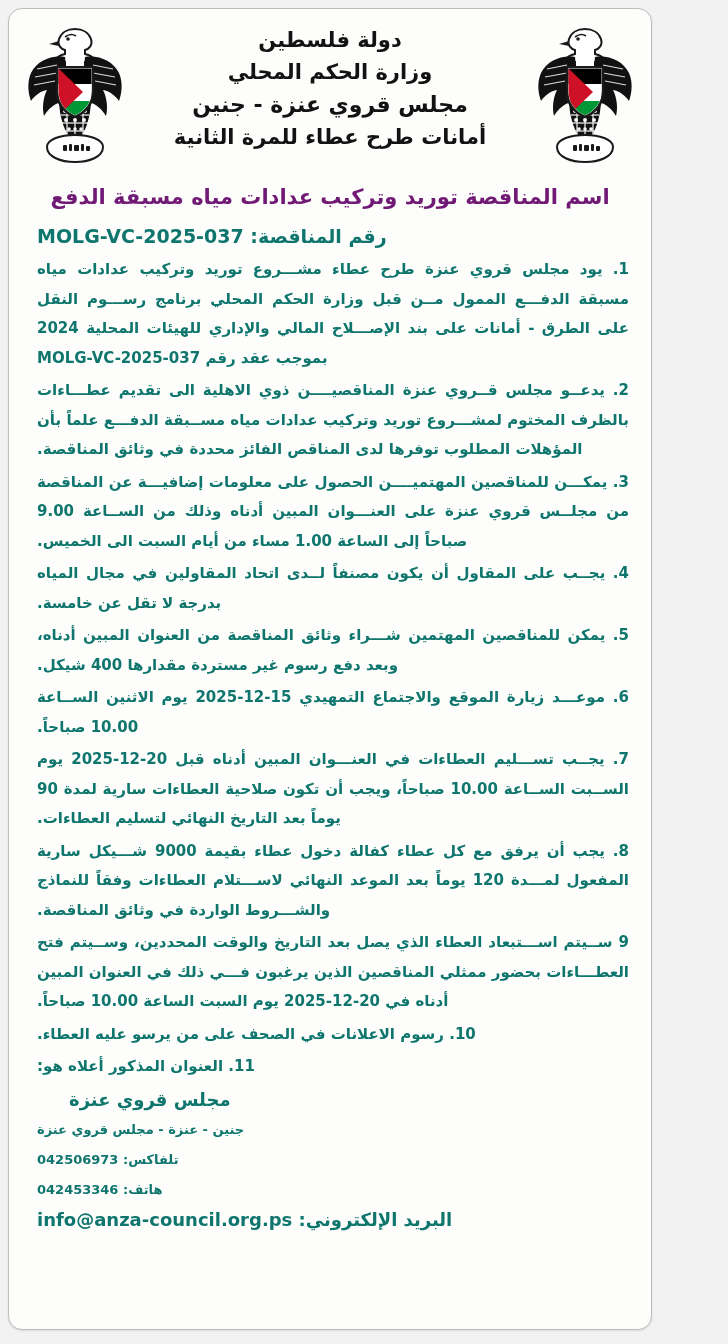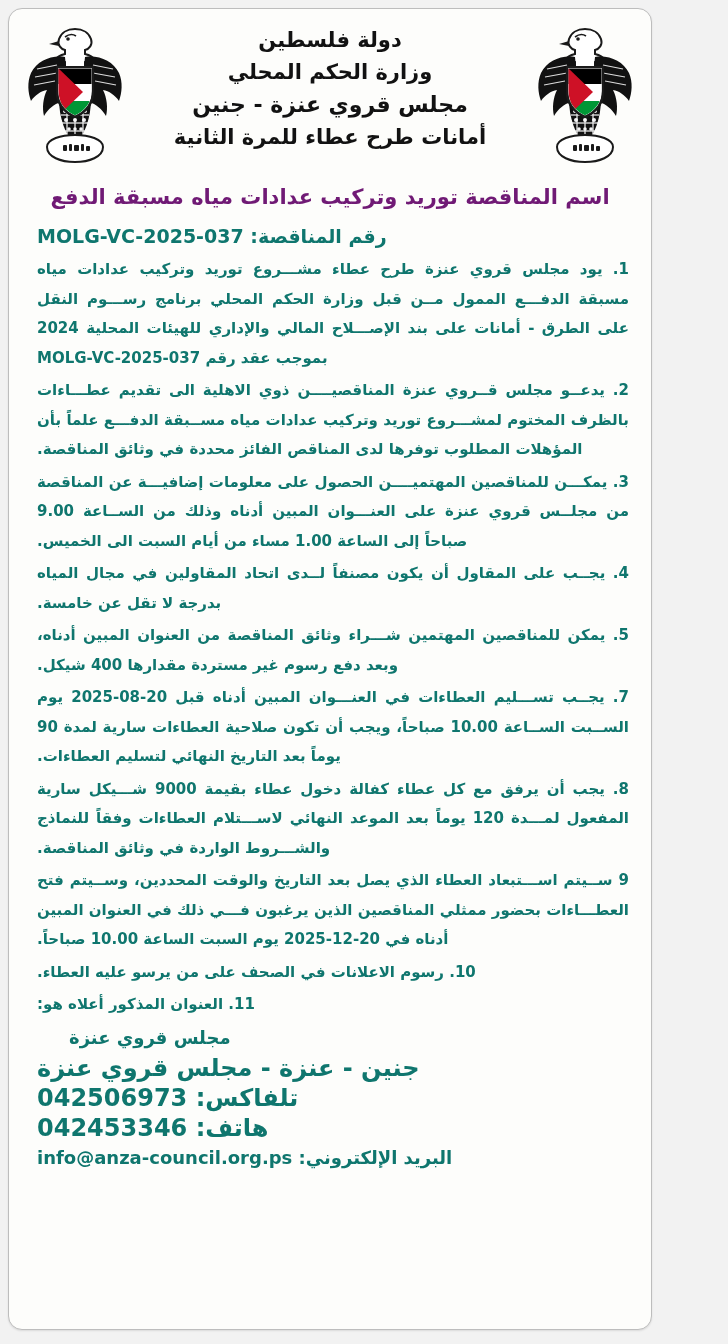--- a/index.html
+++ b/index.html
@@ -106,21 +106,21 @@
     text-align-last: left;
     margin-bottom: 3px;
     direction: rtl;
     unicode-bidi: isolate;
   }
 
   .address-block {
     margin-top: 2px;
   }
   .address-block div {
-    font-size: 24px;
+    font-size: 13px;
     font-weight: bold;
     line-height: 30px;
     text-align: left;
     direction: rtl;
     unicode-bidi: isolate;
   }
   .address-block .addr-name { font-size: 18px; margin-left: 32px; }
   .address-block .email-line { font-size: 18px; }
 </style>
 </head>
@@ -273,21 +273,22 @@
   <div class="body">
 
     <p class="ref-line">رقم المناقصة: MOLG-VC-2025-037</p>
 
     <ol class="clauses">
       <li>1. يود مجلس قروي عنزة طرح عطاء مشـــروع توريد وتركيب عدادات مياه مسبقة الدفـــع الممول مــن قبل وزارة الحكم المحلي برنامج رســـوم النقل على الطرق - أمانات على بند الإصـــلاح المالي والإداري للهيئات المحلية 2024 بموجب عقد رقم MOLG-VC-2025-037</li>
       <li>2. يدعــو مجلس قــروي عنزة المناقصيــــن ذوي الاهلية الى تقديم عطـــاءات بالظرف المختوم لمشـــروع توريد وتركيب عدادات مياه مســبقة الدفـــع علماً بأن المؤهلات المطلوب توفرها لدى المناقص الفائز محددة في وثائق المناقصة.</li>
       <li>3. يمكـــن للمناقصين المهتميــــن الحصول على معلومات إضافيـــة عن المناقصة من مجلــس قروي عنزة على العنـــوان المبين أدناه وذلك من الســاعة 9.00 صباحاً إلى الساعة 1.00 مساء من أيام السبت الى الخميس.</li>
       <li>4. يجــب على المقاول أن يكون مصنفاً لــدى اتحاد المقاولين في مجال المياه بدرجة لا تقل عن خامسة.</li>
       <li>5. يمكن للمناقصين المهتمين شـــراء وثائق المناقصة من العنوان المبين أدناه، وبعد دفع رسوم غير مستردة مقدارها 400 شيكل.</li>
-      <li>7. يجــب تســـليم العطاءات في العنـــوان المبين أدناه قبل 20-08-2025 يوم الســبت الســاعة 10.00 صباحاً، ويجب أن تكون صلاحية العطاءات سارية لمدة 90 يوماً بعد التاريخ النهائي لتسليم العطاءات.</li>
+      <li>6. موعـــد زيارة الموقع والاجتماع التمهيدي 15-12-2025 يوم الاثنين الســاعة 10.00 صباحاً.</li>
+      <li>7. يجــب تســـليم العطاءات في العنـــوان المبين أدناه قبل 20-12-2025 يوم الســبت الســاعة 10.00 صباحاً، ويجب أن تكون صلاحية العطاءات سارية لمدة 90 يوماً بعد التاريخ النهائي لتسليم العطاءات.</li>
       <li>8. يجب أن يرفق مع كل عطاء كفالة دخول عطاء بقيمة 9000 شـــيكل سارية المفعول لمـــدة 120 يوماً بعد الموعد النهائي لاســـتلام العطاءات وفقاً للنماذج والشـــروط الواردة في وثائق المناقصة.</li>
       <li>9 ســيتم اســـتبعاد العطاء الذي يصل بعد التاريخ والوقت المحددين، وســيتم فتح العطـــاءات بحضور ممثلي المناقصين الذين يرغبون فـــي ذلك في العنوان المبين أدناه في 20-12-2025 يوم السبت الساعة 10.00 صباحاً.</li>
       <li>10. رسوم الاعلانات في الصحف على من يرسو عليه العطاء.</li>
       <li>11. العنوان المذكور أعلاه هو:</li>
     </ol>
 
     <div class="address-block">
       <div class="addr-name">مجلس قروي عنزة</div>
       <div>جنين - عنزة - مجلس قروي عنزة</div>
       <div>تلفاكس: 042506973</div>

